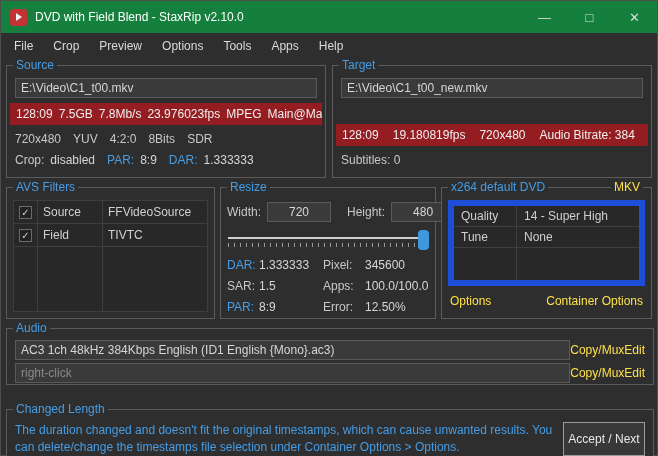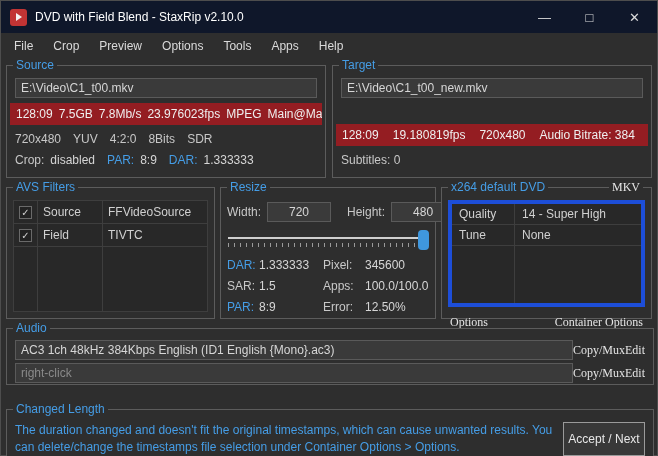--- a/index.html
+++ b/index.html
@@ -7,21 +7,21 @@
   body {
     font-family: "Liberation Sans", sans-serif;
     font-size: 12px;
     background: #2e2e2e;
     color: #c8c8c8;
     overflow: hidden;
   }
   .window { width:658px; height:456px; border:1px solid #4d4d4d; background:#2e2e2e; display:flex; flex-direction:column; }
 
   
-  .titlebar { height:32px; background:#0f172a; display:flex; align-items:center; padding-left:9px; flex:0 0 auto; }
+  .titlebar { height:32px; background:#15803d; display:flex; align-items:center; padding-left:9px; flex:0 0 auto; }
   .app-icon { width:17px; height:17px; margin-right:8px; background:#c23434; border-radius:3px; position:relative; flex:0 0 auto; }
   .app-icon::after { content:""; position:absolute; left:6px; top:4px; border-left:6px solid #f2f2f2; border-top:4.5px solid transparent; border-bottom:4.5px solid transparent; }
   .title-text { color:#ffffff; flex:1; font-size:12px; }
   .win-btn { width:45px; height:32px; display:flex; align-items:center; justify-content:center; color:#dcdcdc; font-size:13px; }
 
   
   .menubar { height:26px; display:flex; align-items:center; padding-left:3px; flex:0 0 auto; }
   .menu-item { padding:5px 10px; color:#dadada; }
 
   
@@ -73,26 +73,26 @@
   .slider { position:relative; height:22px; margin-top:8px; }
   .slider-track { position:absolute; left:1px; right:1px; top:7px; height:2px; background:#cfcfcf; }
   .slider-ticks { position:absolute; left:1px; right:1px; top:13px; height:4px;
     background: repeating-linear-gradient(to right, #9a9a9a 0 1px, transparent 1px 6px); }
   .slider-handle { position:absolute; right:0; top:0; width:11px; height:20px; background:#3f97dd; border-radius:4px; }
   .resize-stats { margin-top:6px; display:grid; grid-template-columns:32px 64px 42px auto; row-gap:7px; white-space:nowrap; }
 
   
   .gb-enc { width:212px; height:132px; padding:12px 6px 6px; }
   .enc-link-top { position:absolute; top:-8px; right:8px; background:#2e2e2e; padding:0 3px; color:#459de6; }
-  .enc-list { position:relative; height:107px; background:#282828; border:4px solid #1d4ed8; overflow:hidden; }
+  .enc-list { position:relative; height:86px; background:#282828; border:6px solid #1d4ed8; overflow:hidden; }
   .enc-row { height:21px; display:flex; align-items:center; border-bottom:1px solid #3e3e3e; }
   .enc-name { width:62px; padding-left:7px; flex:0 0 auto; color:#d0d0d0; }
   .enc-val { padding-left:8px; color:#d0d0d0; }
   .enc-links { margin-top:8px; display:flex; justify-content:space-between; padding:0 2px; }
-  .link { color:#e5e5e5; cursor:pointer; text-decoration:none;font-family:Liberation Serif, serif; }
+  .link { color:#fde047; cursor:pointer; text-decoration:none; }
 
   
   .gb-audio { width:648px; height:57px; margin-top:9px; padding:11px 8px 4px; }
   .audio-row { display:flex; align-items:center; margin-bottom:3px; }
   .audio-row .textbox { flex:1; width:auto; }
   .audio-row .link { flex:0 0 auto; }
 
   
   .gb-changed { width:648px; height:56px; margin-top:24px; padding:10px 8px 6px; display:flex; align-items:center;justify-content:space-between; }
   .changed-msg { width:540px; color:#459de6; line-height:1.4; }

